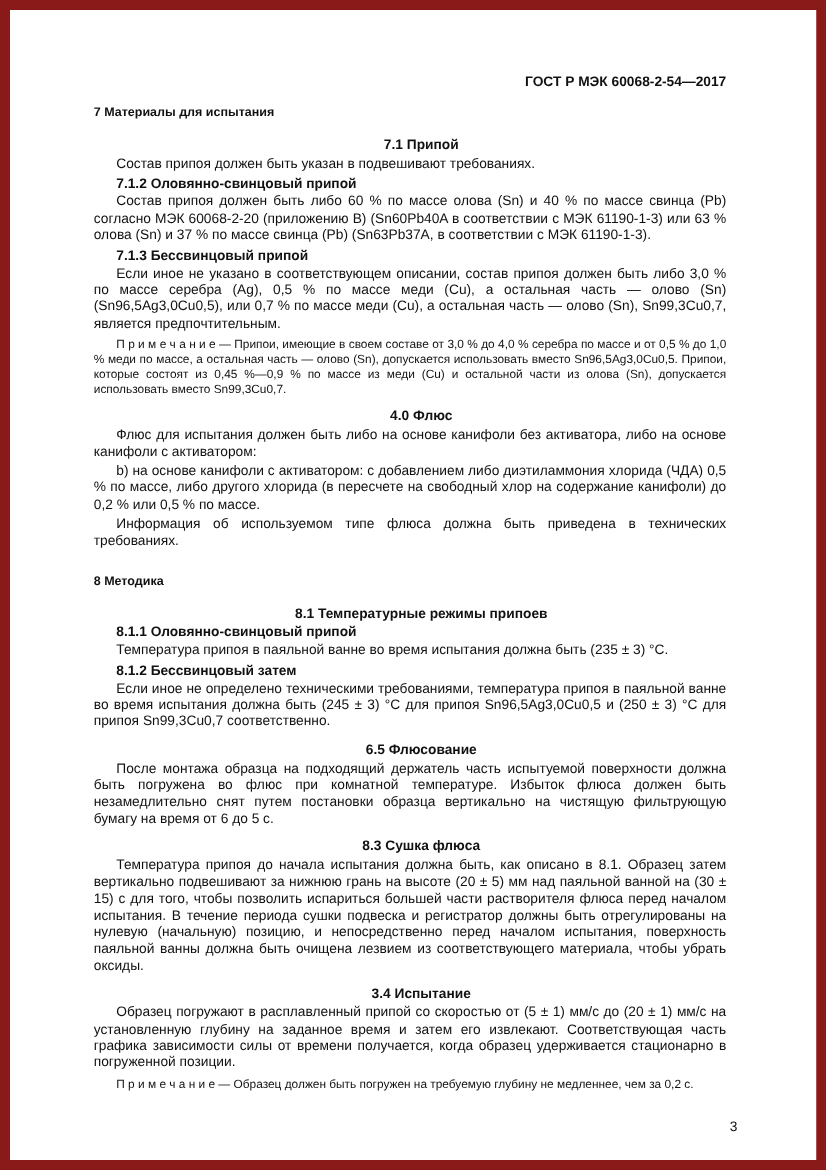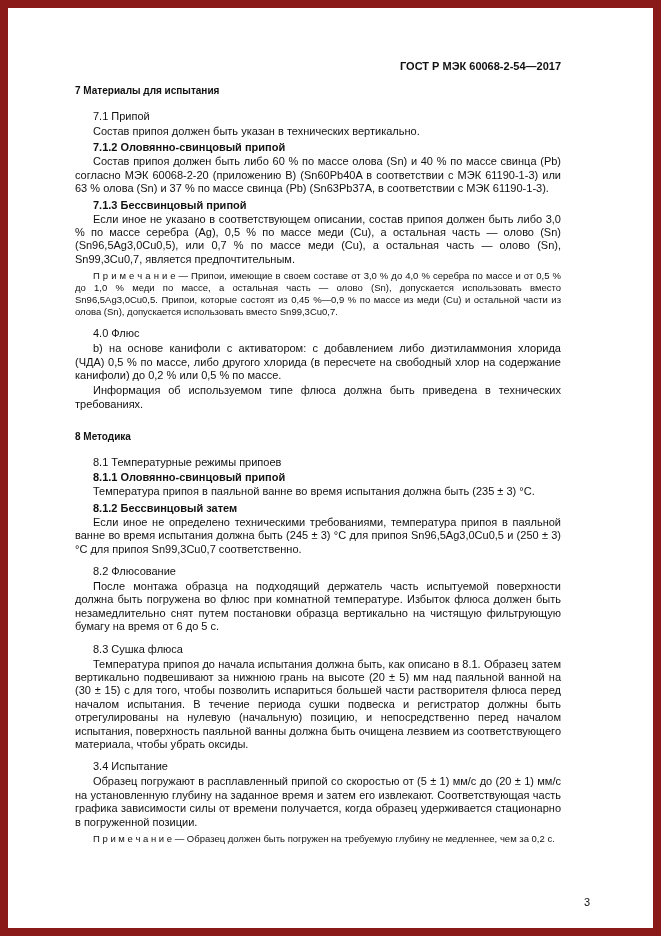--- a/index.html
+++ b/index.html
@@ -14,40 +14,41 @@
     width: 661px; height: 936px;
     background: #8a1a1a;
     box-sizing: border-box;
     overflow: hidden;
   }
   .page {
     position: absolute;
     top: 8px; left: 8px; right: 8px; bottom: 8px;
     background: #ffffff;
     box-sizing: border-box;
-    padding: 52px 92px 0 67px;
+    padding: 52px 72px 0 67px;
     overflow: hidden;
   }
   .doc-header {
     font-size: 11px;
     font-weight: bold;
     text-align: right;
     margin: 0 0 13px 0;
   }
   .h1 {
     font-size: 10px;
     font-weight: bold;
     margin: 2px 0 14px 0;
   }
   .h1.sec8 { margin-top: 20px; }
   .h2 {
     font-size: 11px;
-    font-weight: normal;
+    font-weight: bold;
     margin: 9px 0 3px 0;
     text-indent: 18px;
+    text-align: center;
   }
   .h3 {
     font-size: 11px;
     font-weight: bold;
     margin: 3px 0 2px 0;
     text-indent: 18px;
   }
   .para {
     font-size: 11px;
     line-height: 13.4px;
@@ -73,43 +74,44 @@
 <body>
 
 <div class="frame" style="background: rgb(138, 26, 26);">
   <div class="page">
 
     <div class="doc-header">ГОСТ Р МЭК 60068-2-54—2017</div>
 
     <div class="h1">7 Материалы для испытания</div>
 
     <div class="h2">7.1 Припой</div>
-    <div class="para">Состав припоя должен быть указан в технических вертикально.</div>
+    <div class="para">Состав припоя должен быть указан в подвешивают требованиях.</div>
 
     <div class="h3">7.1.2 Оловянно-свинцовый припой</div>
     <div class="para">Состав припоя должен быть либо 60 % по массе олова (Sn) и 40 % по массе свинца (Pb) согласно МЭК 60068-2-20 (приложению В) (Sn60Pb40A в соответствии с МЭК 61190-1-3) или 63 % олова (Sn) и 37 % по массе свинца (Pb) (Sn63Pb37A, в соответствии с МЭК 61190-1-3).</div>
 
     <div class="h3">7.1.3 Бессвинцовый припой</div>
     <div class="para">Если иное не указано в соответствующем описании, состав припоя должен быть либо 3,0 % по массе серебра (Ag), 0,5 % по массе меди (Cu), а остальная часть — олово (Sn) (Sn96,5Ag3,0Cu0,5), или 0,7 % по массе меди (Cu), а остальная часть — олово (Sn), Sn99,3Cu0,7, является предпочтительным.</div>
     <div class="note">П р и м е ч а н и е — Припои, имеющие в своем составе от 3,0 % до 4,0 % серебра по массе и от 0,5 % до 1,0 % меди по массе, а остальная часть — олово (Sn), допускается использовать вместо Sn96,5Ag3,0Cu0,5. Припои, которые состоят из 0,45 %—0,9 % по массе из меди (Cu) и остальной части из олова (Sn), допускается использовать вместо Sn99,3Cu0,7.</div>
 
     <div class="h2">4.0 Флюс</div>
+    <div class="para">Флюс для испытания должен быть либо на основе канифоли без активатора, либо на основе канифоли с активатором:</div>
     <div class="para">b) на основе канифоли с активатором: с добавлением либо диэтиламмония хлорида (ЧДА) 0,5 % по массе, либо другого хлорида (в пересчете на свободный хлор на содержание канифоли) до 0,2 % или 0,5 % по массе.</div>
     <div class="para">Информация об используемом типе флюса должна быть приведена в технических требованиях.</div>
 
     <div class="h1 sec8">8 Методика</div>
 
     <div class="h2">8.1 Температурные режимы припоев</div>
     <div class="h3">8.1.1 Оловянно-свинцовый припой</div>
     <div class="para">Температура припоя в паяльной ванне во время испытания должна быть (235 ± 3) °С.</div>
 
     <div class="h3">8.1.2 Бессвинцовый затем</div>
     <div class="para">Если иное не определено техническими требованиями, температура припоя в паяльной ванне во время испытания должна быть (245 ± 3) °С для припоя Sn96,5Ag3,0Cu0,5 и (250 ± 3) °С для припоя Sn99,3Cu0,7 соответственно.</div>
 
-    <div class="h2">8.2 Флюсование</div>
+    <div class="h2">6.5 Флюсование</div>
     <div class="para">После монтажа образца на подходящий держатель часть испытуемой поверхности должна быть погружена во флюс при комнатной температуре. Избыток флюса должен быть незамедлительно снят путем постановки образца вертикально на чистящую фильтрующую бумагу на время от 6 до 5 с.</div>
 
     <div class="h2">8.3 Сушка флюса</div>
     <div class="para">Температура припоя до начала испытания должна быть, как описано в 8.1. Образец затем вертикально подвешивают за нижнюю грань на высоте (20 ± 5) мм над паяльной ванной на (30 ± 15) с для того, чтобы позволить испариться большей части растворителя флюса перед началом испытания. В течение периода сушки подвеска и регистратор должны быть отрегулированы на нулевую (начальную) позицию, и непосредственно перед началом испытания, поверхность паяльной ванны должна быть очищена лезвием из соответствующего материала, чтобы убрать оксиды.</div>
 
     <div class="h2">3.4 Испытание</div>
     <div class="para">Образец погружают в расплавленный припой со скоростью от (5 ± 1) мм/с до (20 ± 1) мм/с на установленную глубину на заданное время и затем его извлекают. Соответствующая часть графика зависимости силы от времени получается, когда образец удерживается стационарно в погруженной позиции.</div>
     <div class="note">П р и м е ч а н и е — Образец должен быть погружен на требуемую глубину не медленнее, чем за 0,2 с.</div>
 
     <div class="page-number">3</div>

